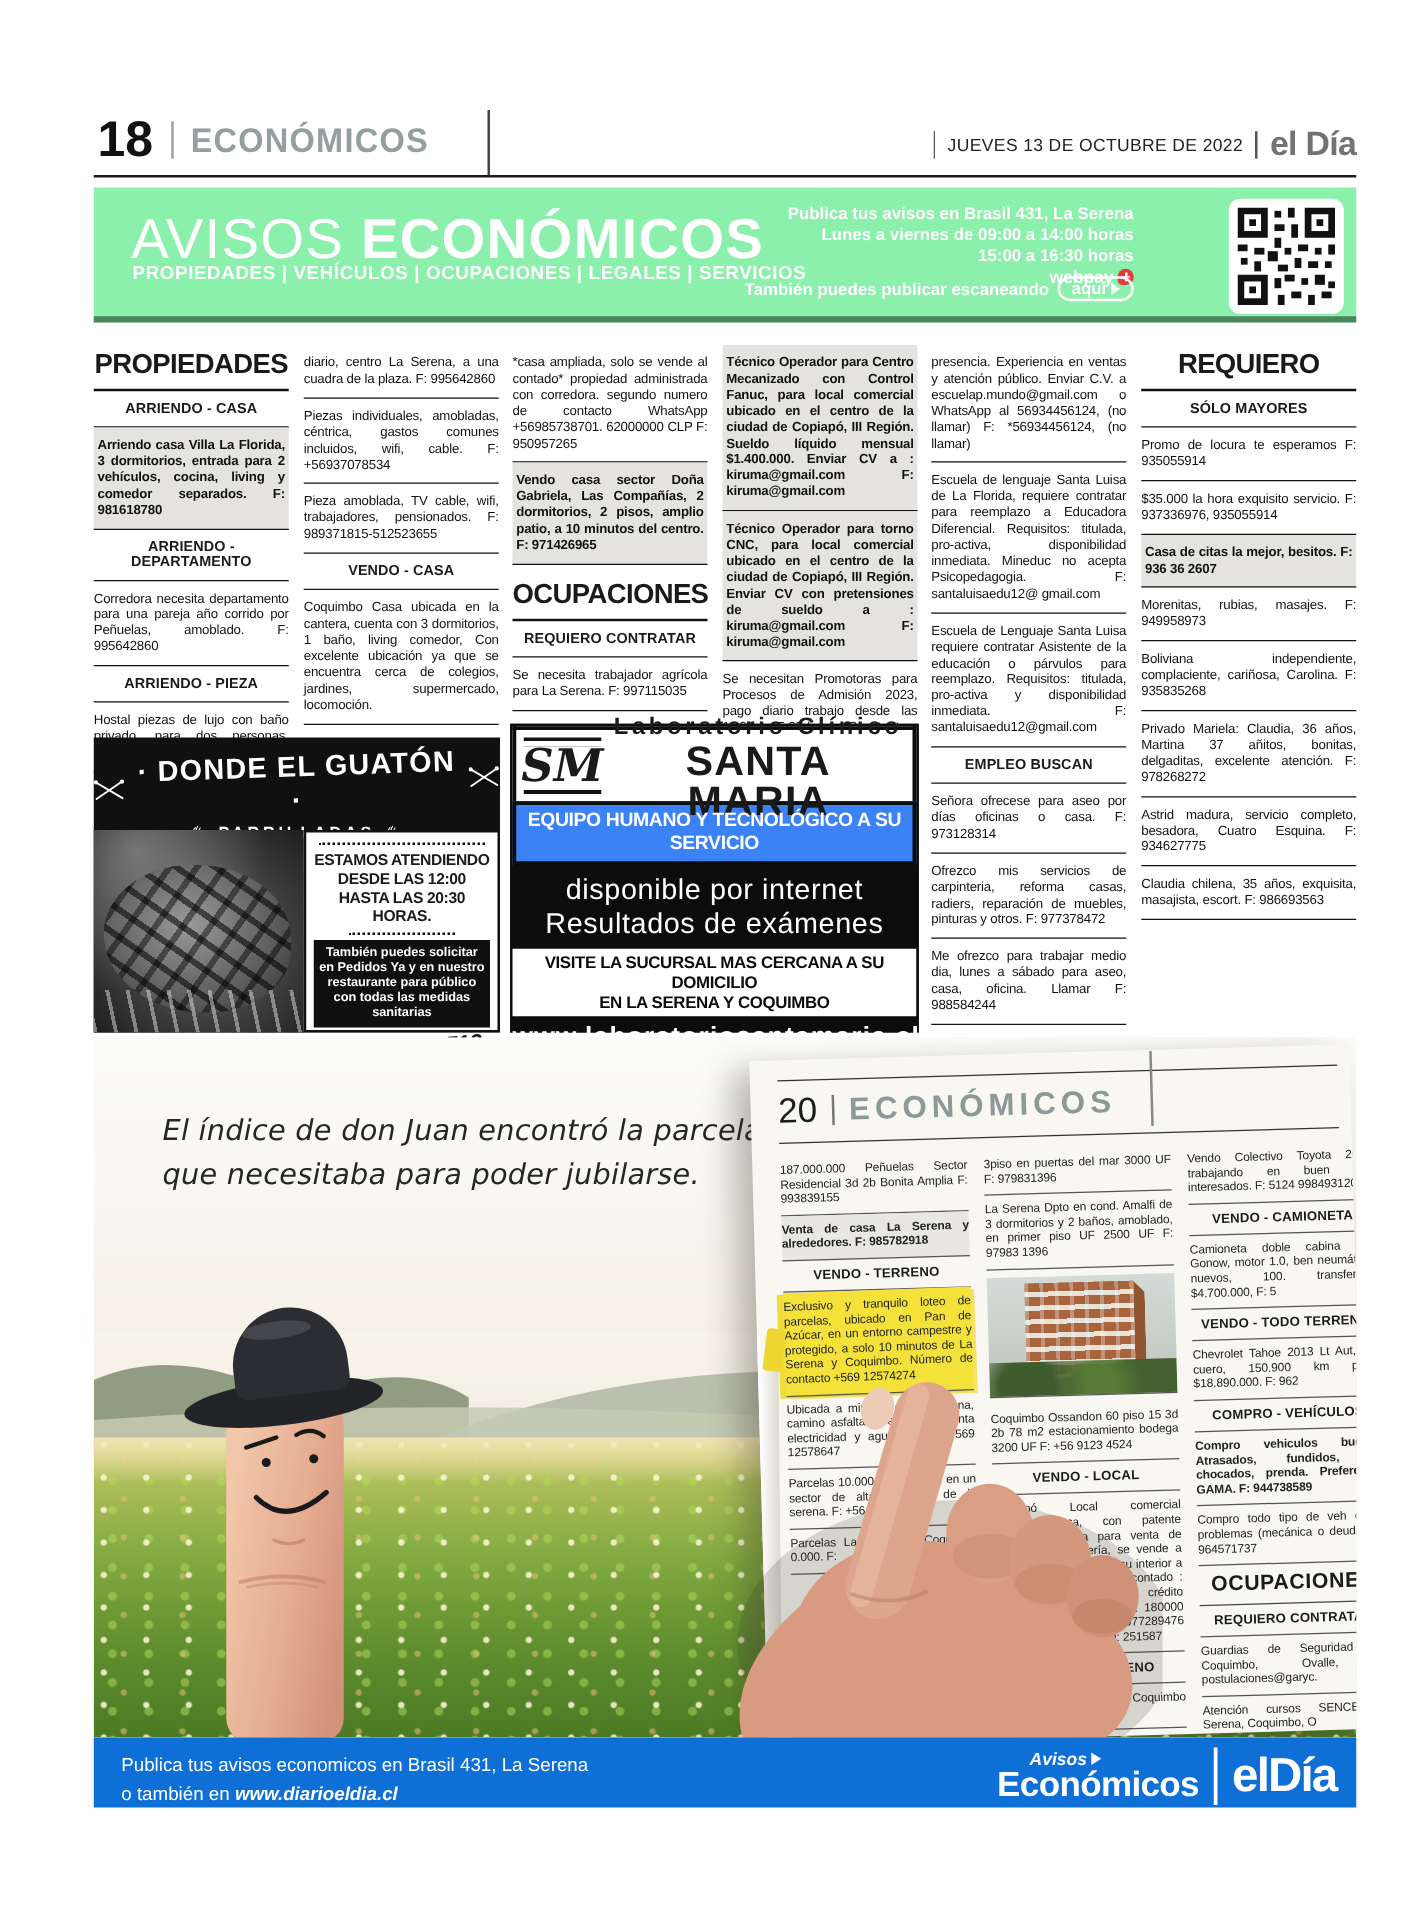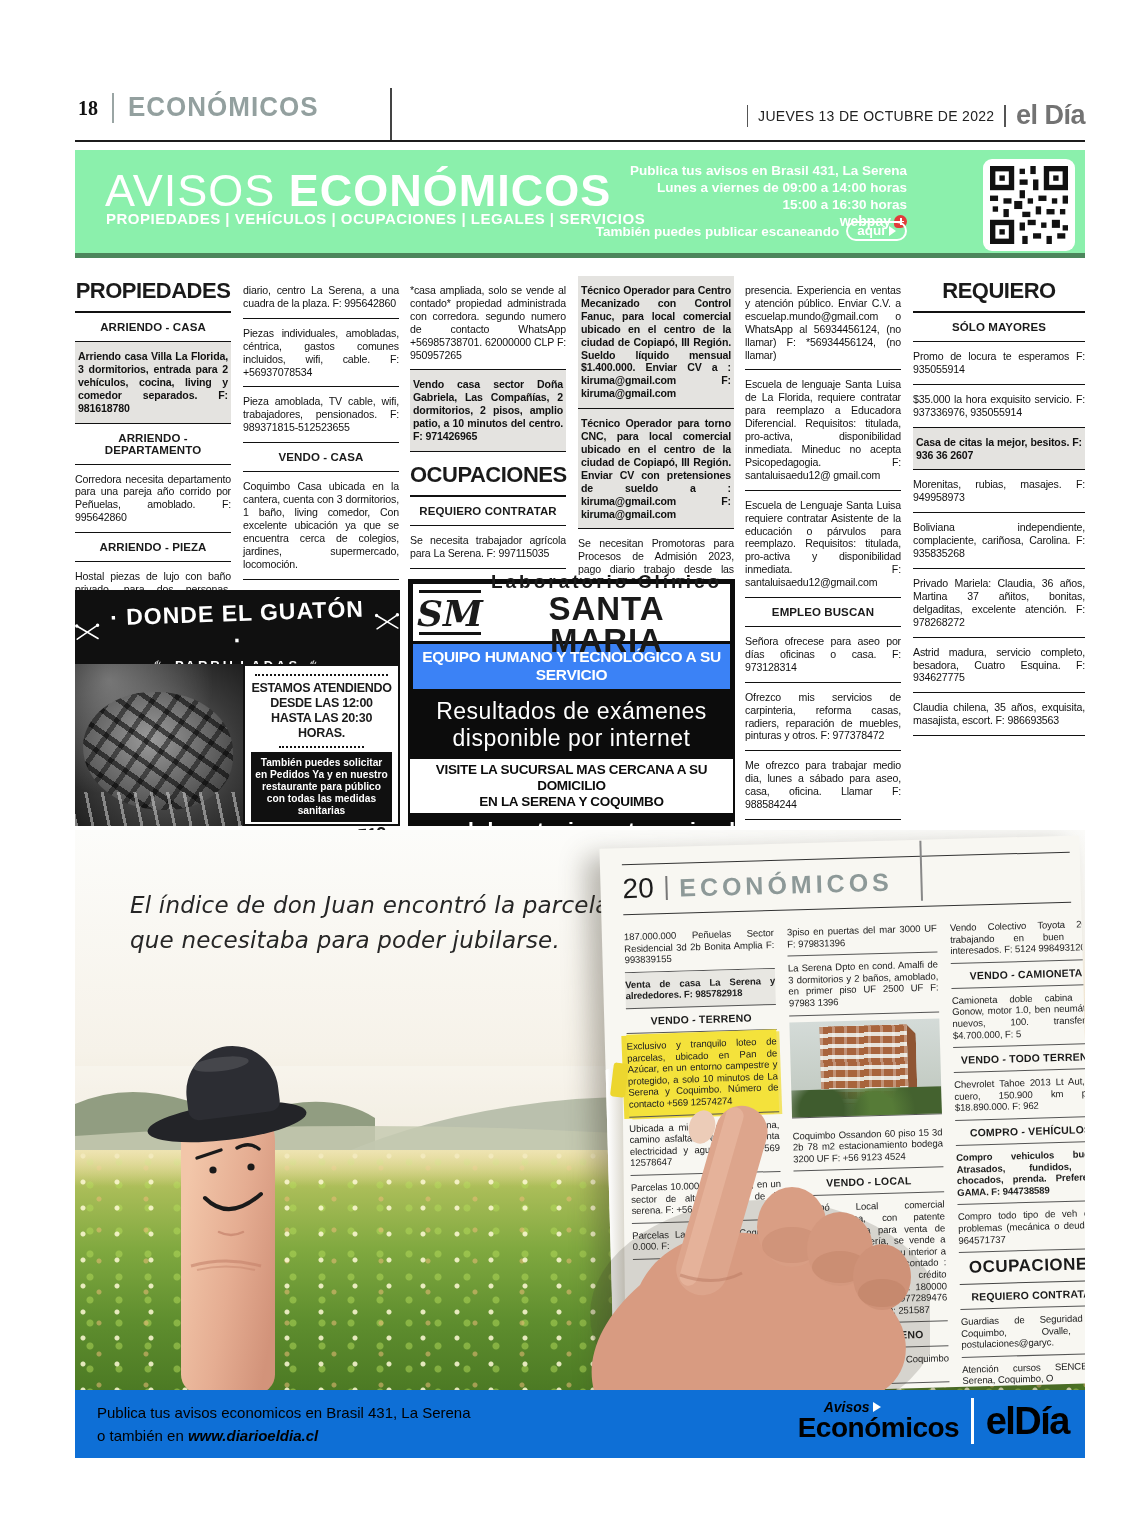--- a/index.html
+++ b/index.html
@@ -3,21 +3,21 @@
 <meta charset="utf-8">
 <style>
   * { margin:0; padding:0; box-sizing:border-box; }
   html,body { background:#ffffff; }
   body { font-family:"Liberation Sans", sans-serif; color:#1a1a1a; }
   .sheet { position:relative; width:1142px; height:1535px; background:#fff; overflow:hidden; margin:0 auto; }
 
   
   .masthead { position:absolute; left:0; top:0; width:100%; }
   .mh-left { position:absolute; left:78px; top:92px; display:flex; align-items:center; gap:14px; }
-  .pageno { font-family:Liberation Serif, serif; font-size:20px; font-weight:700; color:#111; line-height:1; }
+  .pageno { font-family:Liberation Sans, sans-serif; font-size:40px; font-weight:700; color:#111; line-height:1; }
   .mh-sep { width:2px; height:30px; background:#9aa5a4; }
   .section-title { font-size:26px; font-weight:800; color:#93a09f; letter-spacing:1px; transform:scaleY(1.05); }
   .mh-right { position:absolute; right:57px; top:100px; display:flex; align-items:center; gap:10px; }
   .mh-sep2 { width:1.5px; height:22px; background:#555; }
   .mh-date { font-size:14px; color:#222; letter-spacing:0.3px; font-weight:500; }
   .mh-brand { font-size:27px; font-weight:900; color:#737373; letter-spacing:-0.5px; }
   .mh-rule { position:absolute; left:75px; top:140px; width:1010px; height:2px; background:#1c1c1c; }
   .mh-vline { position:absolute; left:390px; top:88px; width:1.5px; height:52px; background:#444; }
 
   
@@ -162,21 +162,21 @@
       repeating-linear-gradient(180deg, #a8643c 0 7px, #e7e2d8 7px 11px); }
   .m-bldg::after { content:""; position:absolute; right:-9px; top:0; width:9px; height:100%; background:#8f5533;
     clip-path:polygon(0 0, 100% 12%, 100% 100%, 0 100%); }
   .m-photo::after { content:""; position:absolute; left:0; bottom:-6px; width:100%; height:34%;
     background:radial-gradient(circle at 20% 60%, #3f5c2e 18%, transparent 40%),
                radial-gradient(circle at 55% 70%, #567b37 22%, transparent 48%),
                radial-gradient(circle at 85% 55%, #44622f 20%, transparent 45%); }
   .hand { position:absolute; left:455px; top:245px; width:400px; height:330px; }
 
   
-  .footer { position:absolute; left:75px; top:1390px; width:1010px; height:68px; background:#0e6fd6; color:#000000; }
+  .footer { position:absolute; left:75px; top:1390px; width:1010px; height:56px; background:#0e6fd6; color:#ffffff; }
   .ft-left { position:absolute; left:22px; top:11px; font-size:15px; line-height:23px; font-weight:500; }
   .ft-link { font-weight:800; font-style:italic; cursor:pointer; }
   .ft-logo { position:absolute; right:16px; top:8px; display:flex; align-items:center; gap:12px; }
   .ft-avisos { text-align:left; line-height:1; }
   .ft-avisos .small { font-size:14px; font-weight:800; font-style:italic; display:flex; align-items:center; gap:3px; margin-left:26px; }
   .ft-tri { width:0; height:0; border-left:8px solid #fff; border-top:5px solid transparent; border-bottom:5px solid transparent; }
   .ft-avisos .big { font-size:28px; font-weight:900; letter-spacing:-0.5px; }
   .ft-sep { width:2.5px; height:46px; background:#fff; }
   .ft-brand { font-size:38px; font-weight:900; letter-spacing:-1.5px; }
 </style>
@@ -372,22 +372,22 @@
         <div class="sm-logo">
           <span>SM</span>
         </div>
         <div class="sm-name">
           <div class="sm-line1">Laboratorio Clínico</div>
           <div class="sm-line2">SANTA MARIA</div>
         </div>
       </div>
       <div class="sm-tag">EQUIPO HUMANO Y TECNOLÓGICO A SU SERVICIO</div>
       <div class="sm-res">
+        <div>disponible por internet</div>
         <div>Resultados de exámenes</div>
-        <div>disponible por internet</div>
       </div>
       <div class="sm-visit">
         <div>VISITE LA SUCURSAL MAS CERCANA A SU DOMICILIO</div>
         <div>EN LA SERENA Y COQUIMBO</div>
       </div>
       <div class="sm-web">www.laboratoriosantamaria.cl</div>
     </div>
   </section>
 
   <section class="hero">

